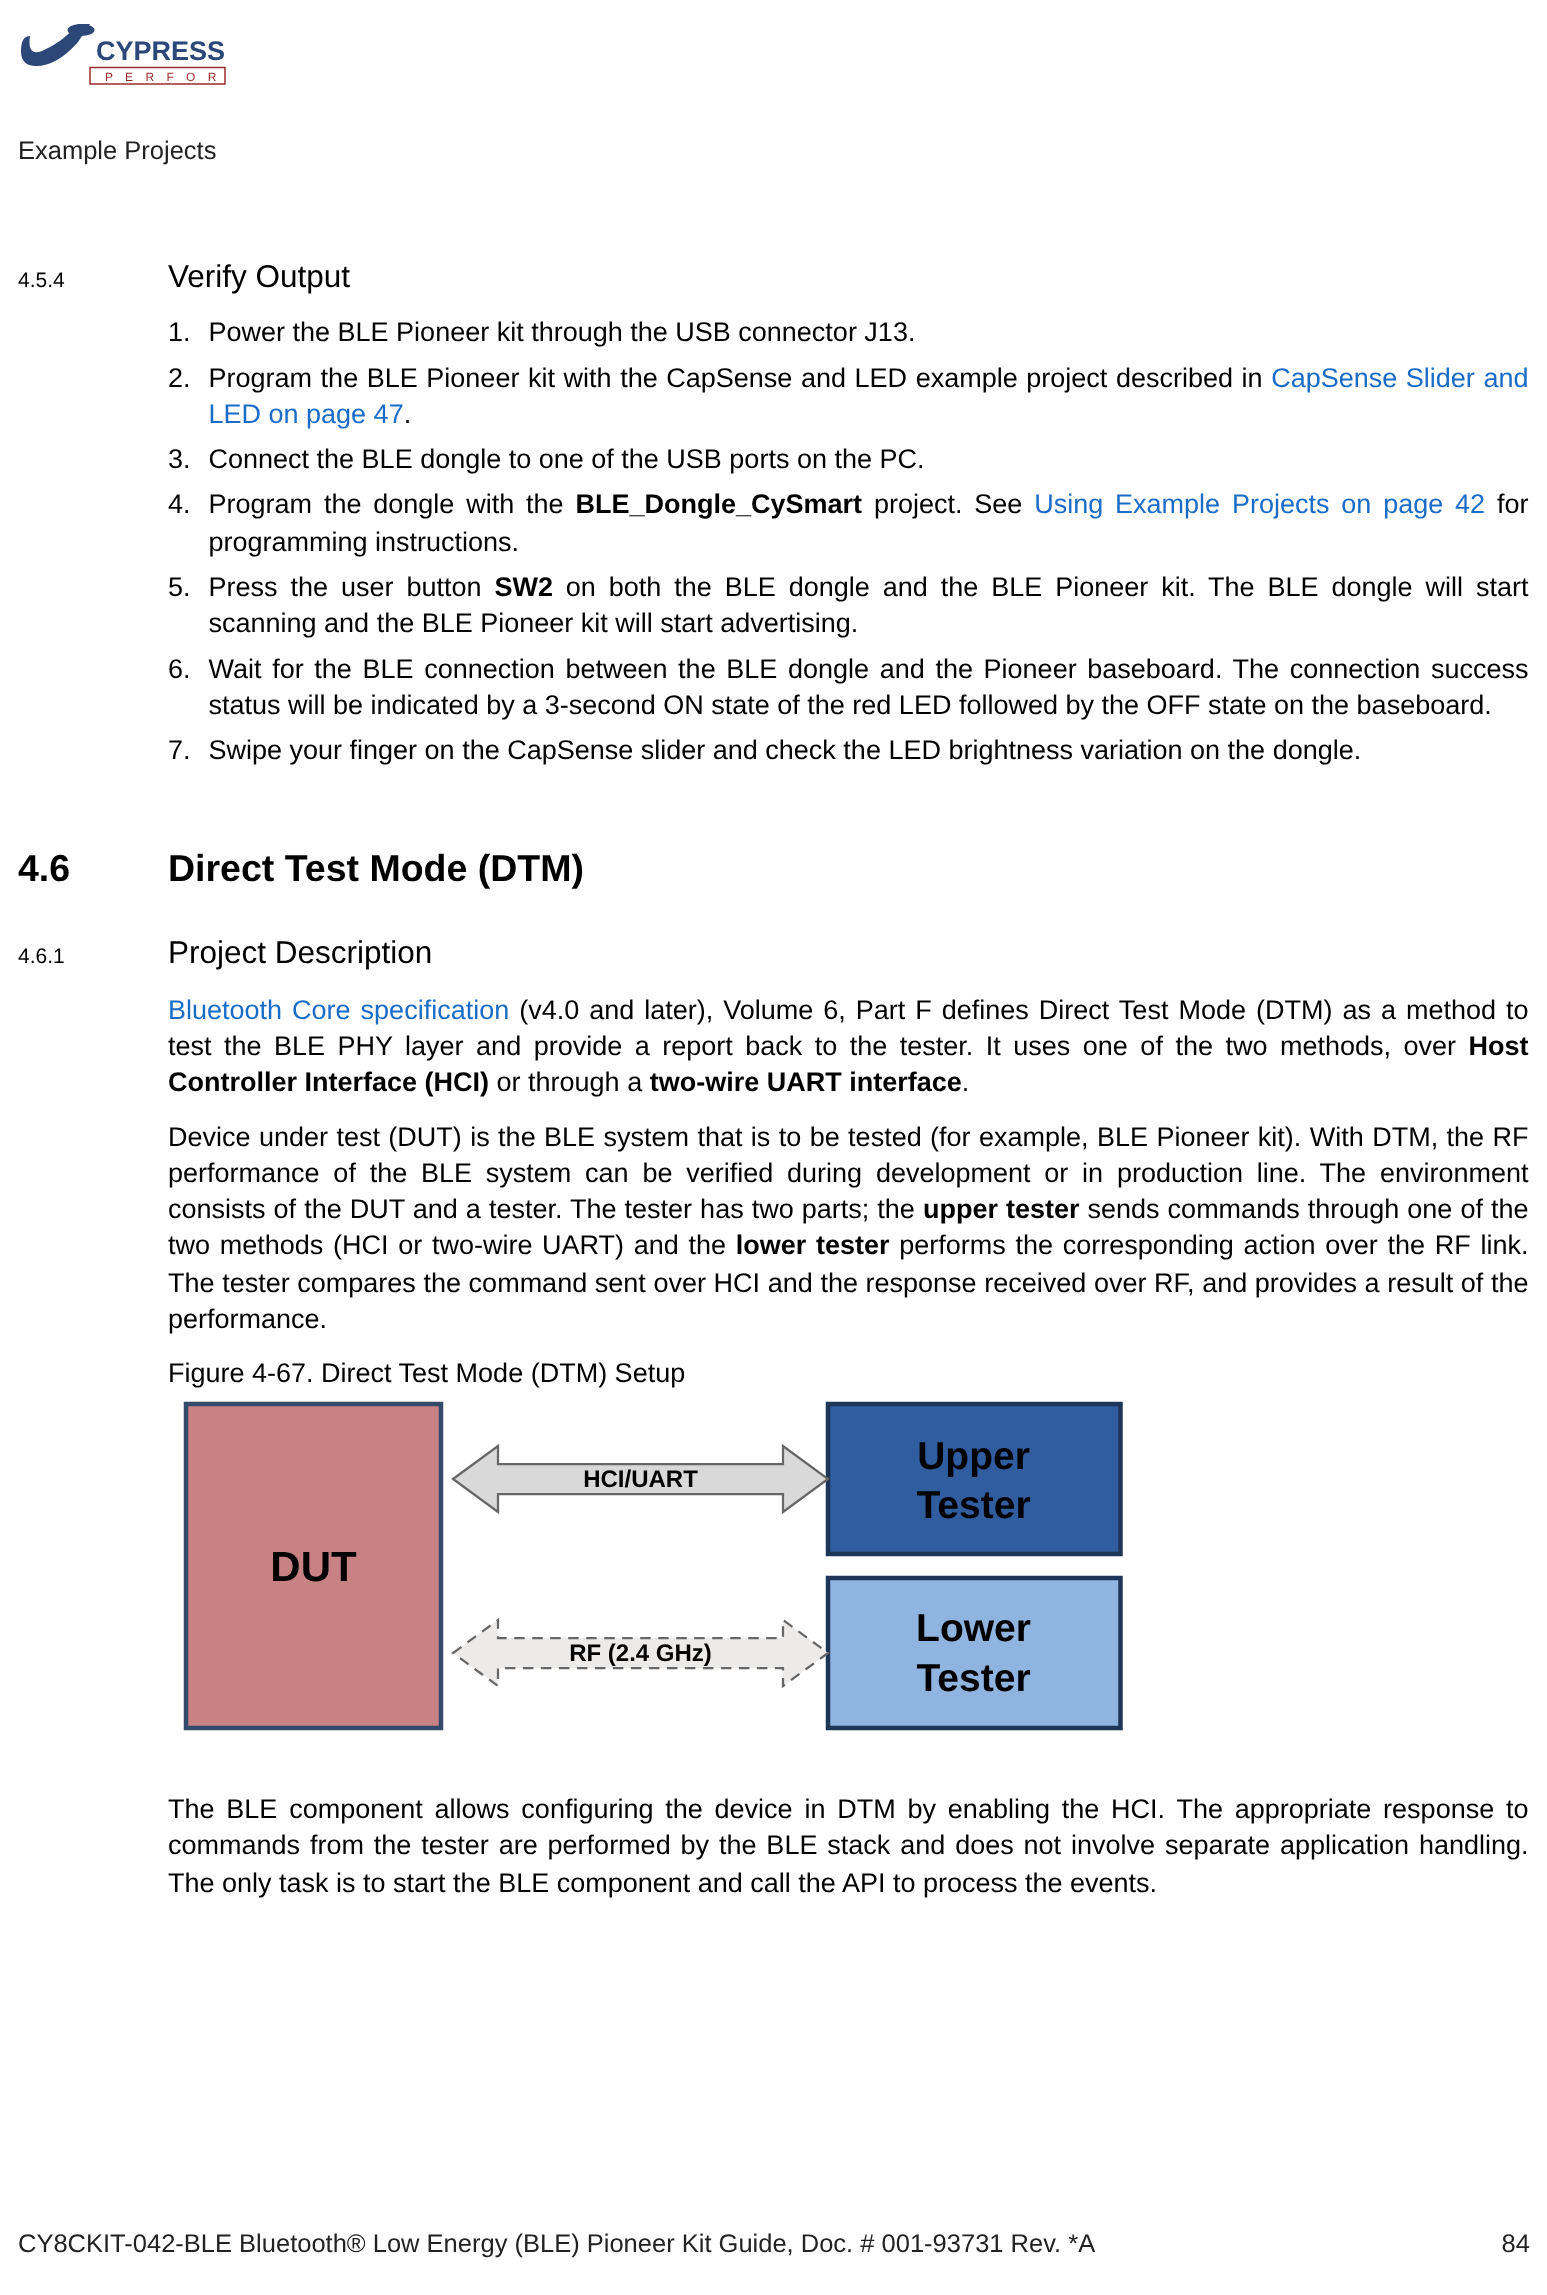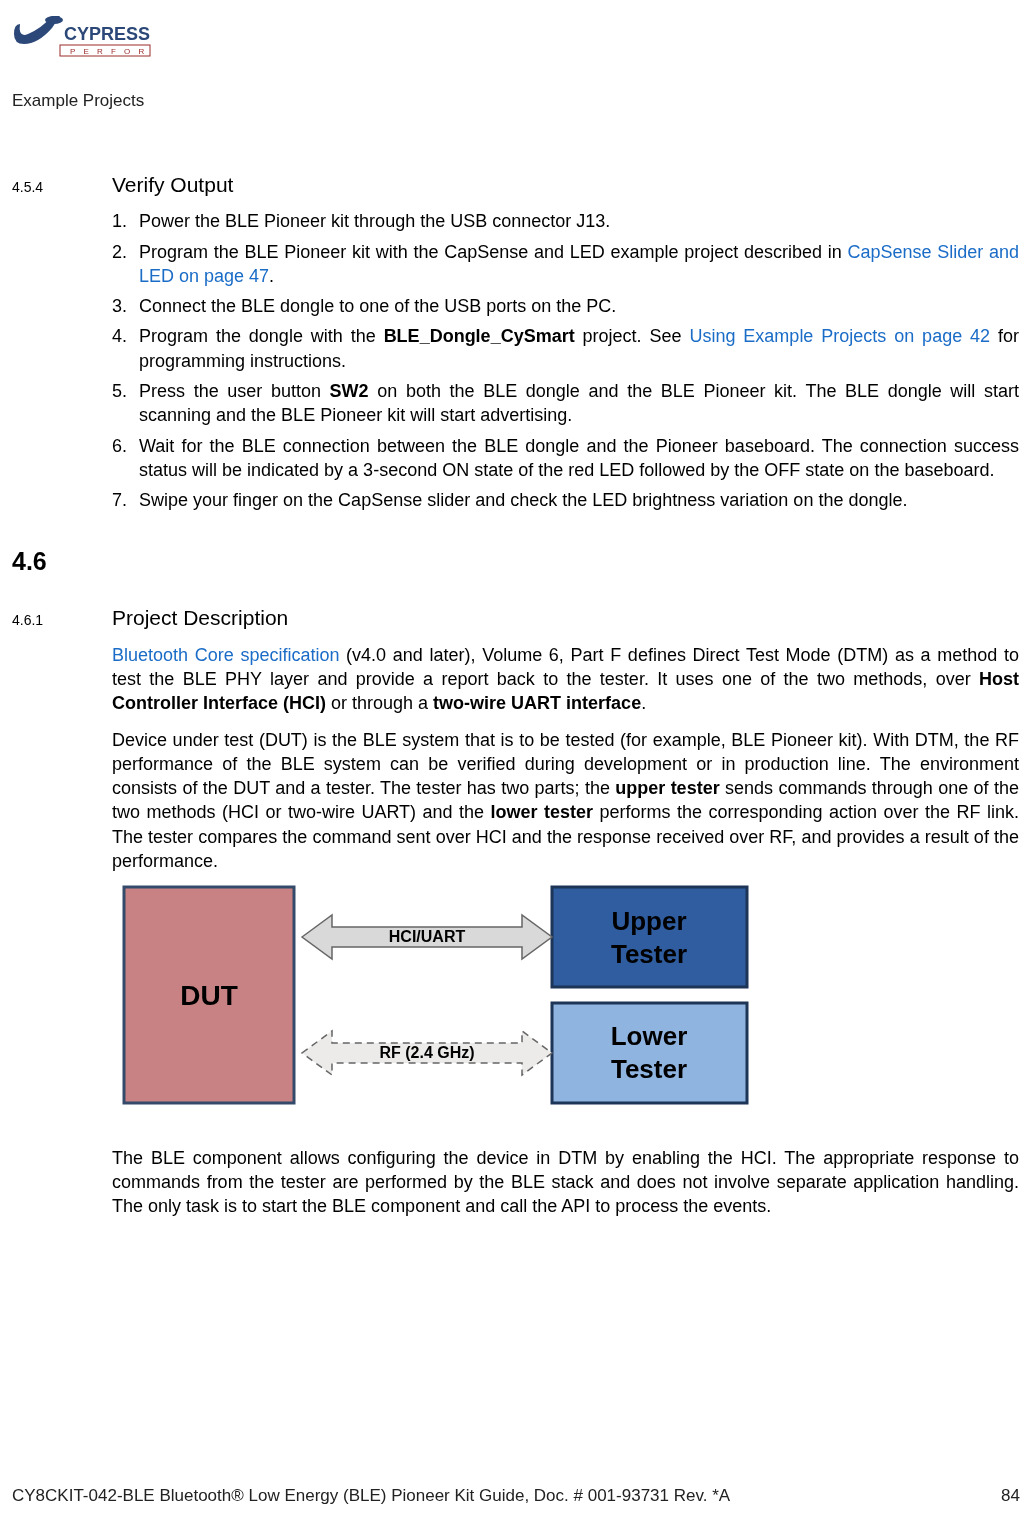--- a/index.html
+++ b/index.html
@@ -61,21 +61,21 @@
       text-align: justify;
     }
     .ol > li .num {
       flex: 0 0 27px;
     }
     .ol > li .txt {
       flex: 1;
     }
     .link { color: #1a6cc7; }
     b { font-weight: bold; }
-    .sec-gap-lg { margin-top: 32px; }
+    .sec-gap-lg { margin-top: 50px; }
     .sec-gap-md { margin-top: 26px; }
     .fig-caption {
       margin-left: 100px;
       margin-bottom: 6px;
       font-size: 18px;
     }
     .diagram {
       margin-left: 110px;
       margin-bottom: 24px;
     }
@@ -148,35 +148,37 @@
       <span class="txt">Wait for the BLE connection between the BLE dongle and the Pioneer baseboard. The connection success status will be indicated by a 3-second ON state of the red LED followed by the OFF state on the baseboard.</span>
     </li>
     <li>
       <span class="num">7.</span>
       <span class="txt">Swipe your finger on the CapSense slider and check the LED brightness variation on the dongle.</span>
     </li>
   </ol>
 
   <div class="sec-row sec-gap-lg">
     <div class="sec-num h2">4.6</div>
+    <div class="sec-title h2">Direct Test Mode (DTM)</div>
   </div>
 
   <div class="sec-row sec-gap-md">
     <div class="sec-num">4.6.1</div>
     <div class="sec-title">Project Description</div>
   </div>
 
   <div class="body-block">
     <span class="link">Bluetooth Core specification</span><span> (v4.0 and later), Volume 6, Part F defines Direct Test Mode (DTM) as a method to test the BLE PHY layer and provide a report back to the tester. It uses one of the two methods, over </span><b>Host Controller Interface (HCI)</b><span> or through a </span><b>two-wire UART interface</b><span>.</span>
   </div>
 
   <div class="body-block">
     <span>Device under test (DUT) is the BLE system that is to be tested (for example, BLE Pioneer kit). With DTM, the RF performance of the BLE system can be verified during development or in production line. The environment consists of the DUT and a tester. The tester has two parts; the </span><b>upper tester</b><span> sends commands through one of the two methods (HCI or two-wire UART) and the </span><b>lower tester</b><span> performs the corresponding action over the RF link. The tester compares the command sent over HCI and the response received over RF, and provides a result of the performance.</span>
   </div>
 
+  <div class="fig-caption">Figure 4-67.  Direct Test Mode (DTM) Setup</div>
 
   <div class="diagram">
     <svg width="630" height="230" viewBox="0 0 630 230">
 
       <rect x="2" y="2" width="170" height="216" fill="#c88284" stroke="#344a6a" stroke-width="3"></rect>
       <text x="87" y="120" font-family="Arial" font-size="28" font-weight="bold" fill="#000" text-anchor="middle">DUT</text>
 
       <rect x="430" y="2" width="195" height="100" fill="#2f5da0" stroke="#1d3557" stroke-width="3"></rect>
       <text x="527" y="45" font-family="Arial" font-size="26" font-weight="bold" fill="#000" text-anchor="middle">Upper</text>
       <text x="527" y="78" font-family="Arial" font-size="26" font-weight="bold" fill="#000" text-anchor="middle">Tester</text>

